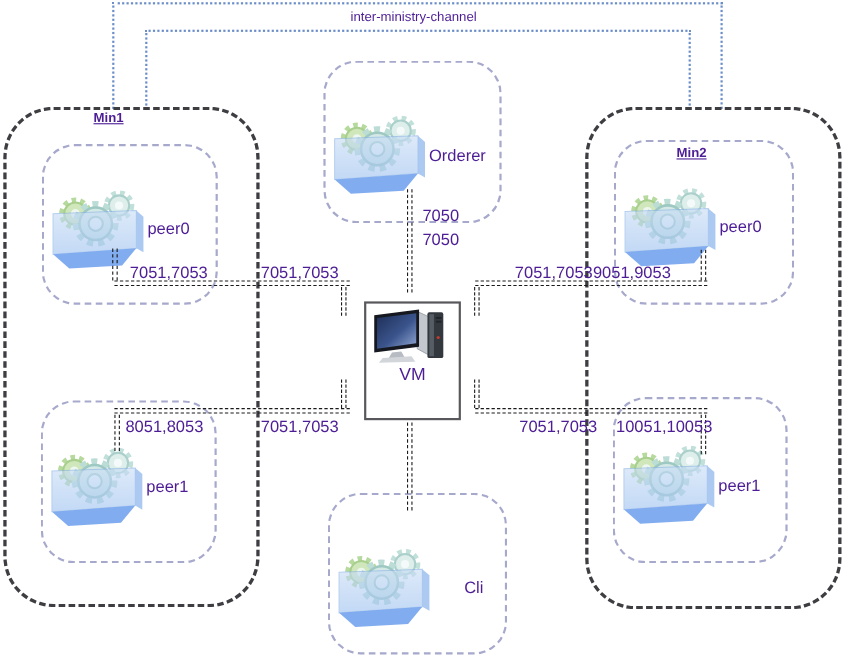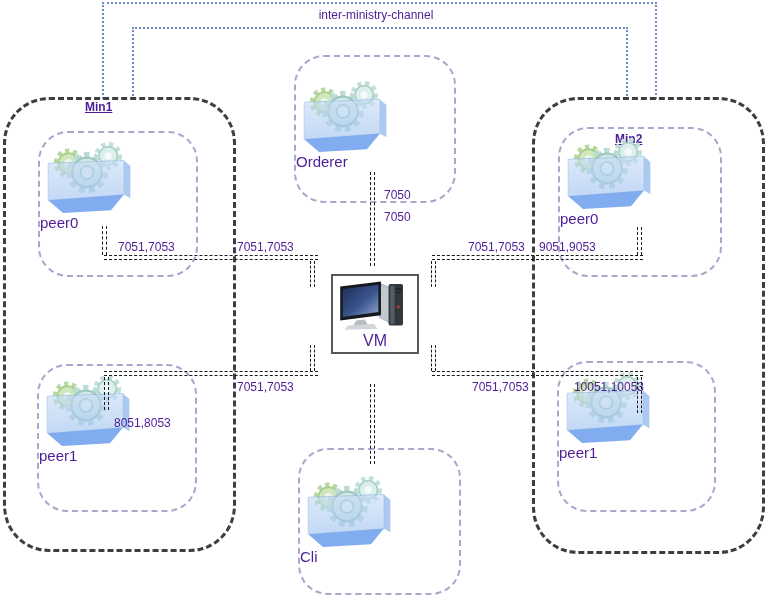--- a/index.html
+++ b/index.html
@@ -14,40 +14,40 @@
   .chan-label{position:absolute;left:300px;top:8px;width:152px;text-align:center;font-size:12px;background:#fff;}
   
   .ministry{position:absolute;border:3px dashed #3d3d42;border-radius:46px;box-sizing:border-box;}
   .m1{left:3px;top:97px;width:233px;height:455px;}
   .m2{left:532px;top:97px;width:233px;height:457px;}
   .ministry-label{position:absolute;font-size:12px;font-weight:bold;text-decoration:underline;}
   .m1l{left:85px;top:100px;}
   .m2l{left:615px;top:100px;margin-top:32px;}
   
   .node-box{position:absolute;border:2px dashed #a6a8cc;border-radius:30px;box-sizing:border-box;
-    display:flex;flex-direction:column;align-items:flex-start;}
+    display:flex;align-items:center;}
   .node-box .nlabel{font-size:15px;line-height:1.05;margin-top:1px;}
   .icon-c{width:94px;height:72px;}
-  .pt9{padding-top:9px;}  .pt24{padding-top:24px;} .pt26{padding-top:26px;}
+  .pt9{padding-top:9px;}  .pt24{padding-top:24px;} .pt26{padding-top:26px;gap:28px;}
   .b-peer0L{left:38px;top:131px;width:160px;height:146px;}
   .b-peer1L{left:37px;top:364px;width:160px;height:148px;}
   .b-orderer{left:294px;top:55px;width:162px;height:148px;}
   .b-cli{left:298px;top:448px;width:163px;height:147px;}
   .b-peer0R{left:558px;top:127px;width:164px;height:150px;}
   .b-peer1R{left:557px;top:361px;width:159px;height:151px;}
   
-  .vm-box{position:absolute;left:331px;top:274px;width:88px;height:80px;box-sizing:border-box;
+  .vm-box{position:absolute;left:331px;top:274px;width:88px;height:108px;box-sizing:border-box;
     border:2px solid #58585c;background:#fff;display:flex;flex-direction:column;align-items:center;}
   .icon-vm{width:80px;height:56px;margin-top:2px;}
   .vm-label{font-size:16px;margin-top:-2px;}
   
   .dd-h{position:absolute;height:3px;border-top:1.6px dashed #1a1a1a;border-bottom:1.6px dashed #1a1a1a;}
   .dd-v{position:absolute;width:3px;border-left:1.6px dashed #1a1a1a;border-right:1.6px dashed #1a1a1a;}
   
-  .port{position:absolute;font-size:12px;white-space:nowrap;}
+  .port{position:absolute;font-size:15px;white-space:nowrap;}
   .pc{width:66px;}
 </style>
 </head>
 <body>
 
 <svg width="0" height="0" style="position:absolute" aria-hidden="true">
   <defs>
     <linearGradient id="scr" x1="0" y1="0" x2="1" y2="1">
       <stop offset="0" stop-color="#1e2e55"></stop>
       <stop offset="0.55" stop-color="#3a548c"></stop>
@@ -160,20 +160,20 @@
   <div class="dd-v" style="left:431px;top:345px;height:26px;"></div>
   <div class="dd-v" style="left:637px;top:227px;height:28px;"></div>
   <div class="dd-v" style="left:637px;top:377px;height:36px;"></div>
   <div class="dd-v" style="left:370px;top:172px;height:94px;"></div>
   <div class="dd-v" style="left:370px;top:384px;height:80px;"></div>
 
   <div class="port pc" style="left:118px;top:240px;">7051,7053</div>
   <div class="port pc" style="left:237px;top:240px;">7051,7053</div>
   <div class="port pc" style="left:468px;top:240px;">7051,7053</div>
   <div class="port pc" style="left:539px;top:240px;">9051,9053</div>
-  <div class="port pc" style="left:114px;top:380px;margin-top:36px;">8051,8053</div>
+  <div class="port pc" style="left:114px;top:380px;">8051,8053</div>
   <div class="port pc" style="left:237px;top:380px;">7051,7053</div>
   <div class="port pc" style="left:472px;top:380px;">7051,7053</div>
   <div class="port" style="left:560px;top:380px;width:84px;text-align:right;">10051,10053</div>
   <div class="port" style="left:384px;top:188px;">7050</div>
   <div class="port" style="left:384px;top:210px;">7050</div>
 
 </div>
 
 </body></html>

